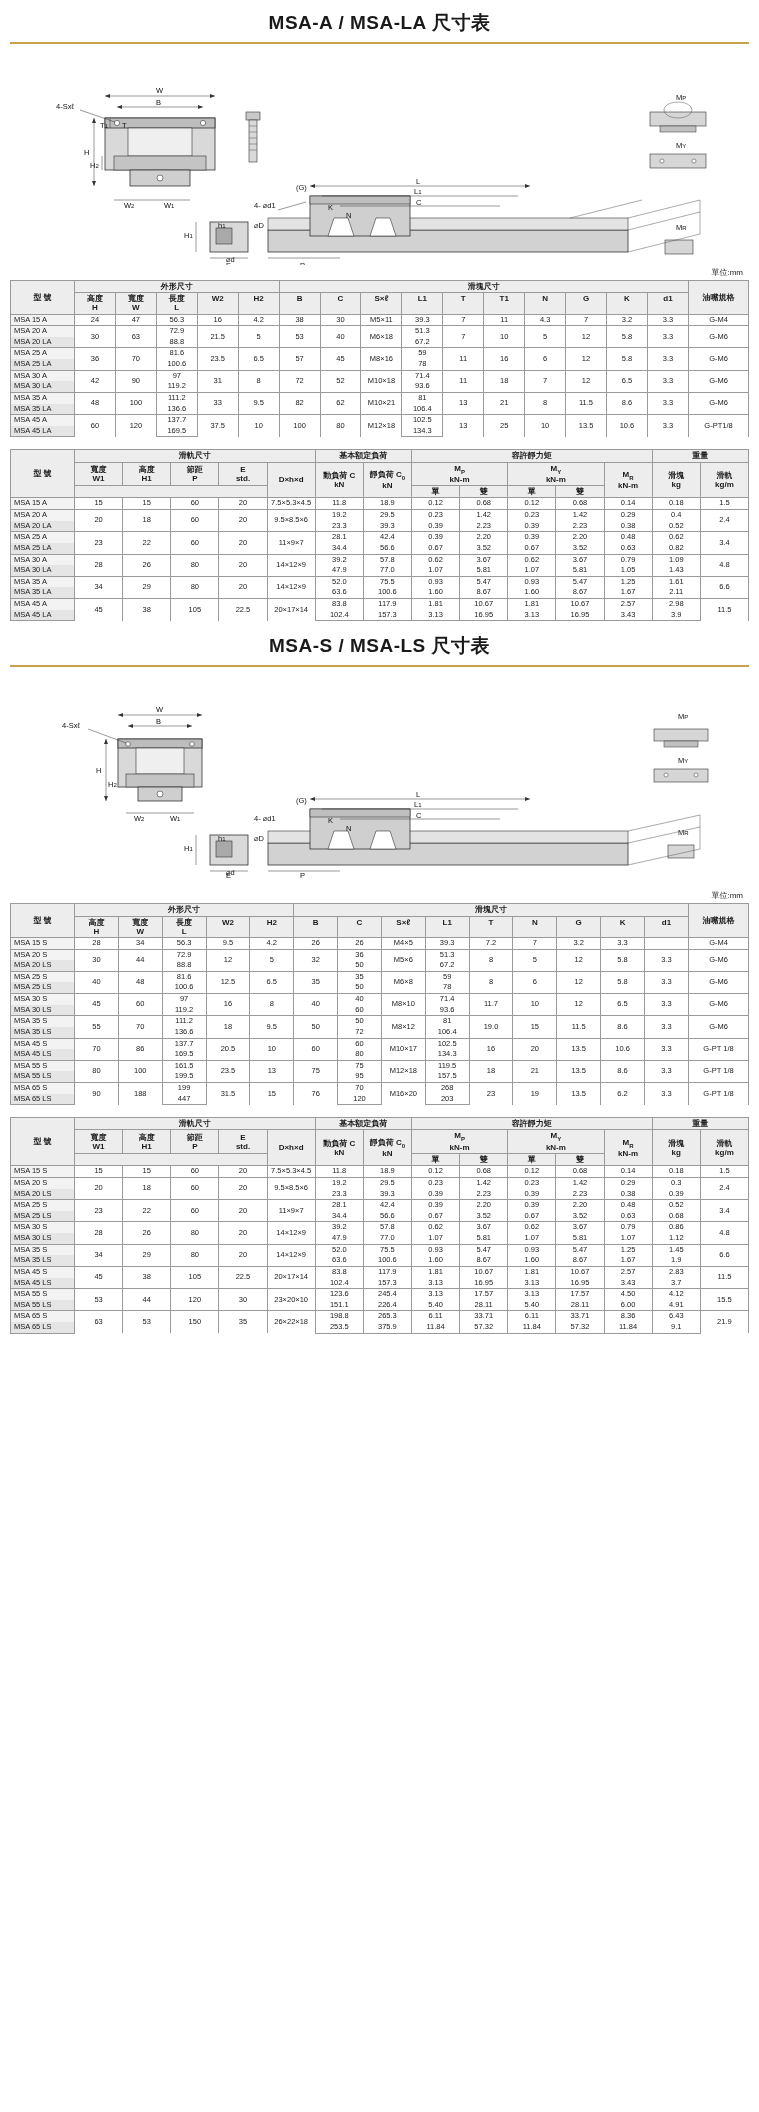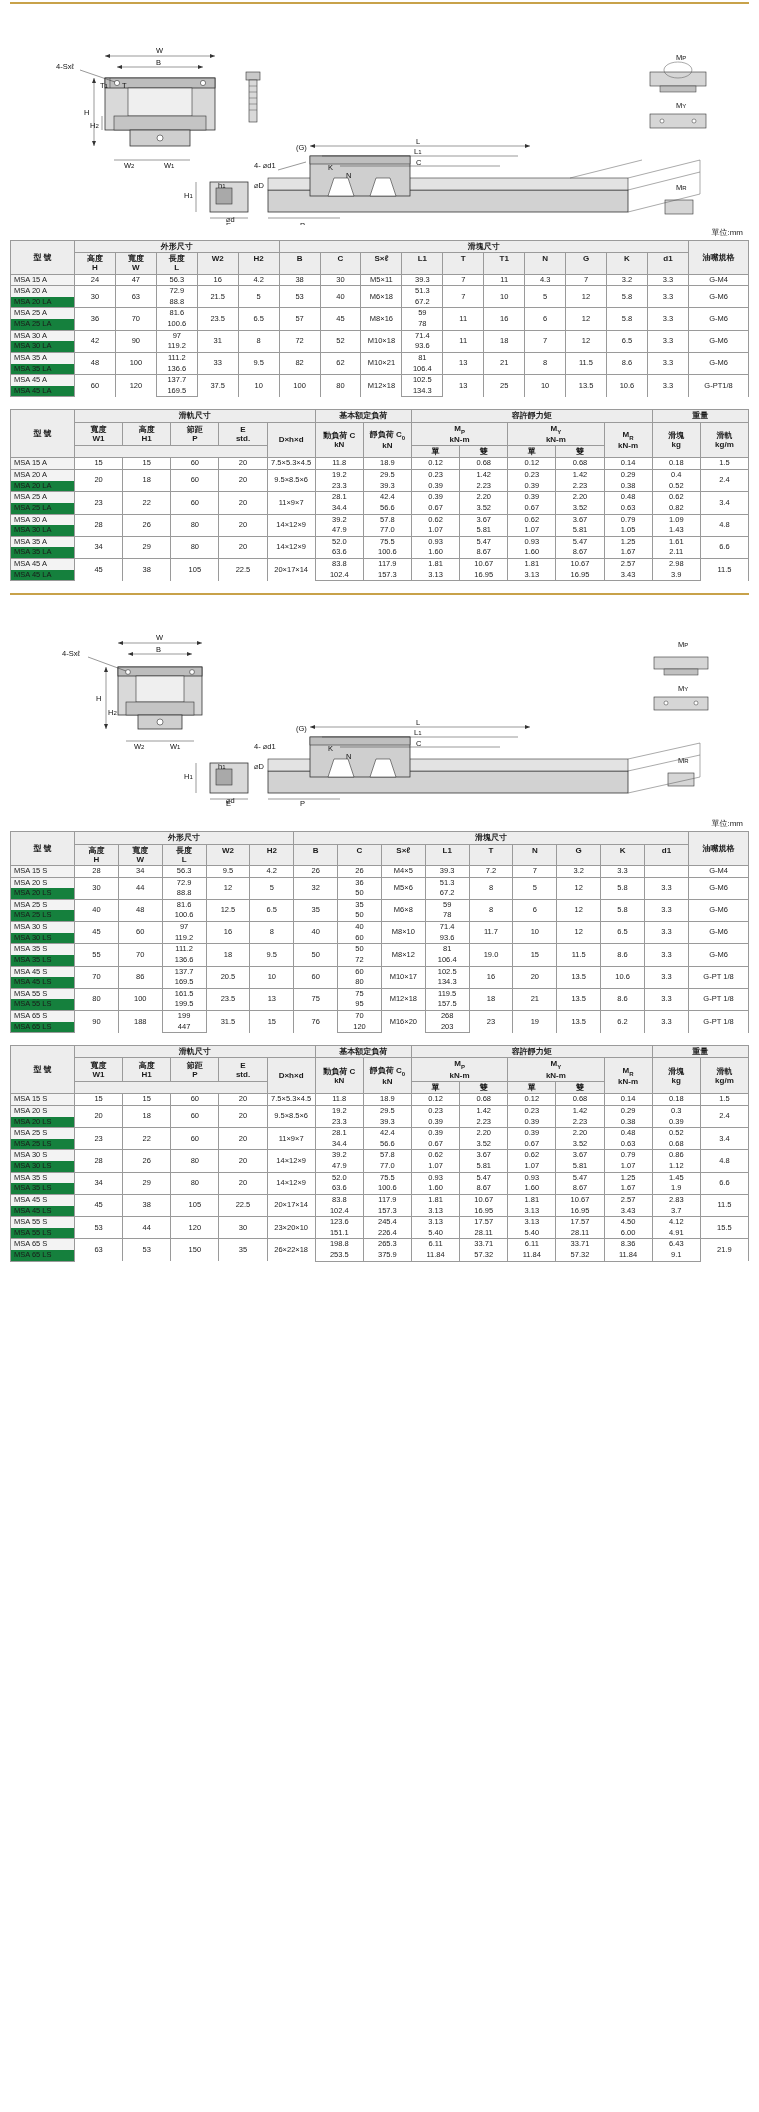--- a/index.html
+++ b/index.html
@@ -59,38 +59,39 @@
     font-weight: bold;
     font-size: 8px;
   }
   table.spec td.model {
     background: #f3f3f3;
     text-align: left;
     padding-left: 3px;
     font-size: 7.5px;
     white-space: nowrap;
   }
-  table.spec tr.alt td.model { background: #15803d; }
+  table.spec tr.alt td.model { background: #e5e5e5; }
   .grp-top td { border-bottom: none !important; }
   .grp-bot td { border-top: none !important; }
   .sub { font-size: 6px; vertical-align: sub; }
   .tbl-wrap { margin-bottom: 12px; }
   .hdr-small { font-size: 7px; }
 
   
   svg text { font-family: "Liberation Sans", sans-serif; font-size: 7px; fill: #111; }
   svg .lbl { font-size: 7.5px; }
   .thin { stroke: #555; stroke-width: 0.5; fill: none; }
   .dim { stroke: #333; stroke-width: 0.5; fill: none; }
 </style>
 </head>
 <body>
 
 <div class="page">
 
+  <h1 class="section-title">MSA-A / MSA-LA 尺寸表</h1>
   <div class="rule"></div>
 
   <div class="diagram">
     <svg width="739" height="215" viewBox="0 0 739 215">
 
       <g>
 
         <rect x="95" y="68" width="110" height="52" fill="#d9d9d9" stroke="#333" stroke-width="0.8"></rect>
         <rect x="95" y="68" width="110" height="10" fill="#bdbdbd" stroke="#333" stroke-width="0.8"></rect>
         <rect x="118" y="78" width="64" height="28" fill="#efefef" stroke="#333" stroke-width="0.6"></rect>
@@ -562,20 +563,21 @@
             <td style="border-top:none">16.95</td>
             <td style="border-top:none">3.13</td>
             <td style="border-top:none">16.95</td>
             <td style="border-top:none">3.43</td>
             <td style="border-top:none">3.9</td>
           </tr>
         </tbody>
       </table>
   </div>
 
+  <h1 class="section-title">MSA-S / MSA-LS 尺寸表</h1>
   <div class="rule"></div>
 
   <div class="diagram">
     <svg width="739" height="205" viewBox="0 0 739 205">
       <g>
         <rect x="108" y="66" width="84" height="48" fill="#d9d9d9" stroke="#333" stroke-width="0.8"></rect>
         <rect x="108" y="66" width="84" height="9" fill="#bdbdbd" stroke="#333" stroke-width="0.8"></rect>
         <rect x="126" y="75" width="48" height="26" fill="#efefef" stroke="#333" stroke-width="0.6"></rect>
         <rect x="116" y="101" width="68" height="13" fill="#c4c4c4" stroke="#333" stroke-width="0.6"></rect>
         <rect x="128" y="114" width="44" height="14" fill="#cfcfcf" stroke="#333" stroke-width="0.8"></rect>

